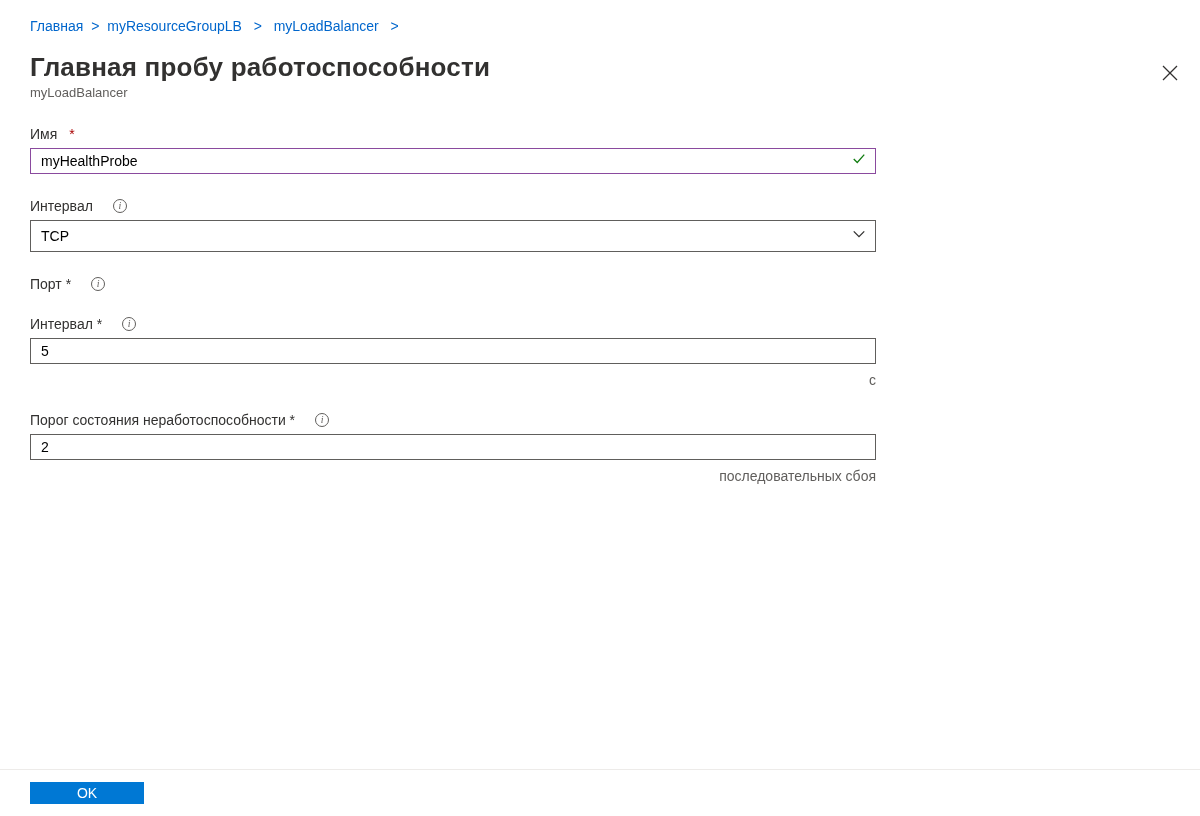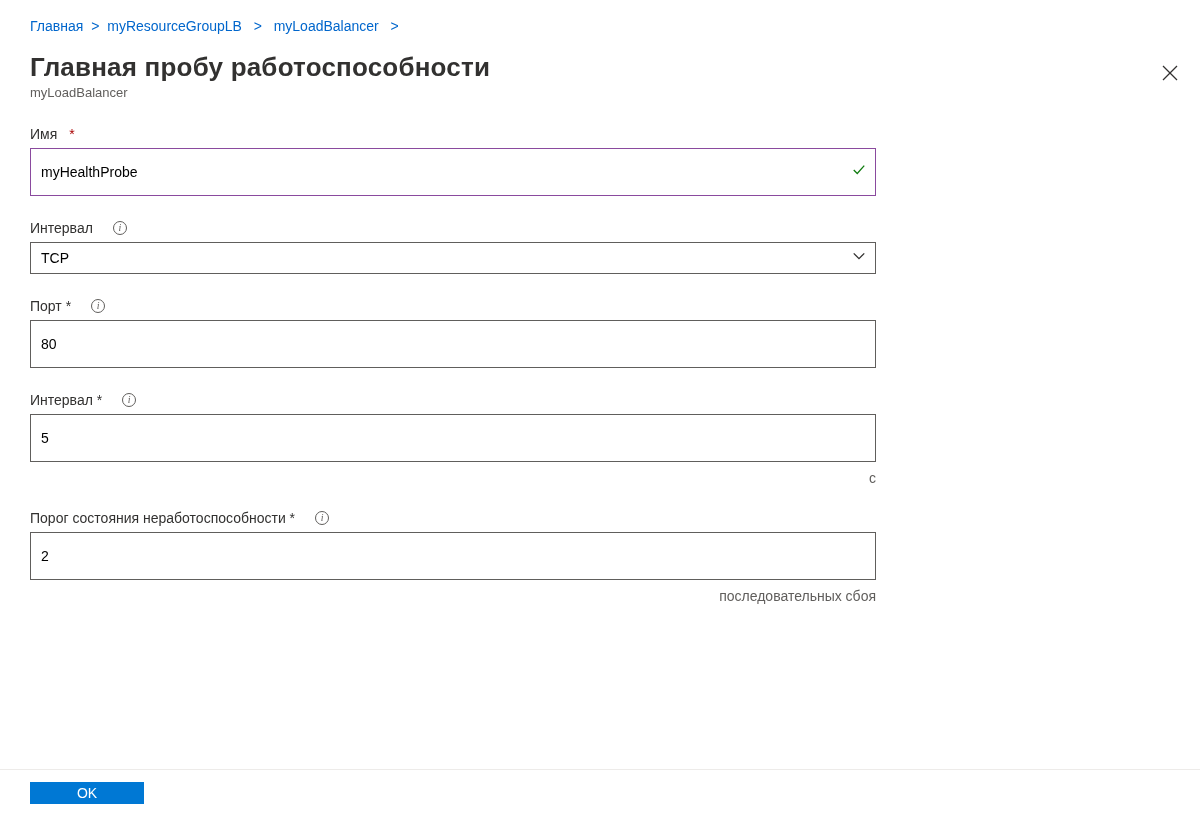--- a/index.html
+++ b/index.html
@@ -84,21 +84,21 @@
       font-size: 10px;
       font-style: italic;
       font-family: Georgia, serif;
       color: #605e5c;
       margin-left: 10px;
       cursor: help;
       line-height: 1;
     }
     .text-input {
       width: 100%;
-      height: 48px;
+      height: 26px;
       padding: 0 10px;
       font-size: 14px;
       border: 1px solid #605e5c;
       background: #ffffff;
       outline: none;
     }
     .text-input.valid {
       border-color: #8a4a9e;
       padding-right: 32px;
     }
@@ -215,21 +215,20 @@
           </svg>
       </span>
     </div>
   </div>
 
   <div class="field">
     <div class="field-label">
       <span>Порт *</span>
       <span class="info-icon">i</span>
     </div>
-    <input type="text" class="text-input" value="80" style="">
   </div>
 
   <div class="field">
     <div class="field-label">
       <span>Интервал *</span>
       <span class="info-icon">i</span>
     </div>
     <input type="text" class="text-input" value="5" style="">
     <div class="field-suffix">с</div>
   </div>

